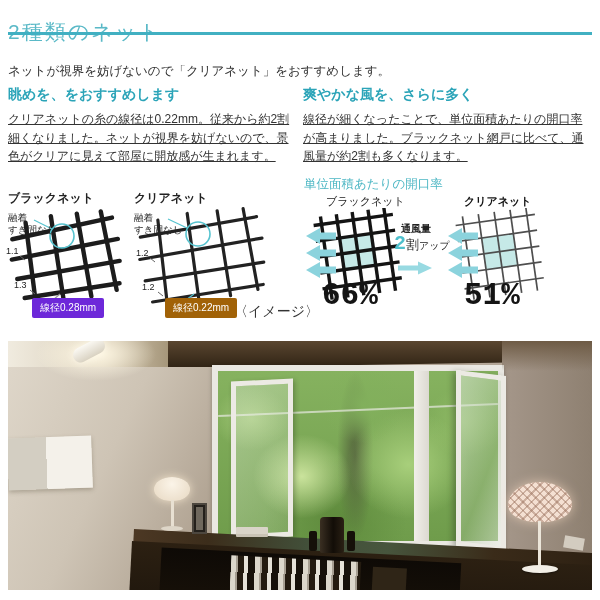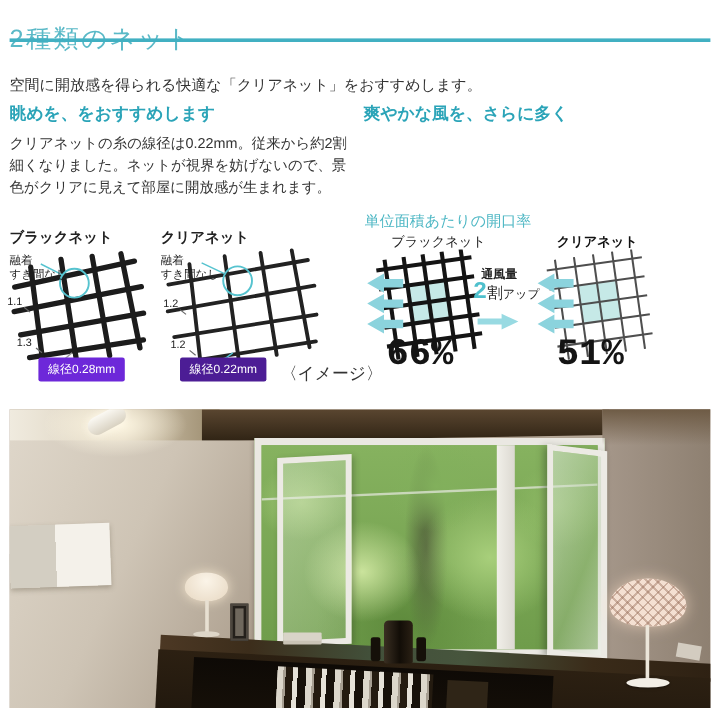--- a/index.html
+++ b/index.html
@@ -8,31 +8,31 @@
   
   .title{position:absolute;left:8px;top:4px;font-size:21px;font-weight:400;
          color:#5ab9c7;letter-spacing:2px;}
   .rule{position:absolute;left:8px;top:32px;width:584px;height:3px;background:#41b0c2;}
   .intro{position:absolute;left:8px;top:50px;font-size:12.5px;color:#333;}
   
   .col{position:absolute;top:86px;width:288px;}
   .col-left{left:8px;}
   .col-right{left:303px;}
   .col h2{margin:0 0 6px 0;font-size:14px;font-weight:bold;color:#2ba4b8;}
-  .col p{margin:0;font-size:12px;line-height:1.55;color:#333;}
+  .col p{margin:0;font-size:12px;line-height:1.55;color:#333;text-decoration:underline;}
   
   .net-fig{position:absolute;top:190px;height:142px;}
   .net-black{left:4px;width:126px;}
   .net-clear{left:130px;width:152px;}
   .net-title{position:absolute;left:4px;top:0;font-size:12px;font-weight:bold;color:#222;}
   .net-fig svg{position:absolute;left:0;top:16px;}
   .callout{position:absolute;left:4px;top:22px;font-size:9.5px;line-height:1.25;color:#222;}
   .badge{position:absolute;top:108px;padding:3px 8px;font-size:10px;color:#fff;border-radius:2px;}
   .badge-gray{left:28px;background:#6d28d9;}
-  .badge-teal{left:20px;background:#4c1d95;}
+  .badge-teal{left:35px;background:#a16207;}
   .image-note{position:absolute;left:234px;top:303px;font-size:14px;color:#333;}
   
   .aperture{position:absolute;left:300px;top:176px;width:292px;height:156px;font-family:Liberation Mono, monospace;}
   .ap-heading{position:absolute;left:4px;top:0;font-size:12.5px;font-weight:500;color:#4db7c4;}
   .ap-label{position:absolute;top:18px;font-size:11px;color:#222;}
   .ap-label-black{left:26px;font-weight:400;}
   .ap-label-clear{left:164px;font-weight:bold;color:#111;}
   .ap-grid{position:absolute;top:32px;}
   .ap-grid-black{left:0;}
   .ap-grid-clear{left:142px;}
@@ -133,28 +133,29 @@
   .ph-misc{left:556px;top:196px;width:20px;height:12px;background:#d3ccc0;
       transform:rotate(10deg);z-index:5;}
 </style>
 </head>
 <body>
 
 <div class="page">
 
   <h1 class="title">2種類のネット</h1>
   <div class="rule"></div>
-  <p class="intro">空間に開放感を得られる快適な「クリアネット」をおすすめします。</p>
+  <p class="intro">ネットが視界を妨げないので「クリアネット」をおすすめします。</p>
 
   <section class="col col-left">
     <h2>眺めを、をおすすめします</h2>
     <p>クリアネットの糸の線径は0.22mm。従来から約2割細くなりました。ネットが視界を妨げないので、景色がクリアに見えて部屋に開放感が生まれます。</p>
   </section>
   <section class="col col-right">
     <h2>爽やかな風を、さらに多く</h2>
+    <p>線径が細くなったことで、単位面積あたりの開口率が高まりました。ブラックネット網戸に比べて、通風量が約2割も多くなります。</p>
   </section>
 
   <div class="net-fig net-black">
     <div class="net-title">ブラックネット</div>
     <svg width="126" height="100" viewBox="0 0 126 100">
       <g stroke="#1c1c1c" stroke-width="4.4" stroke-linecap="round" transform="rotate(-10 63 50)">
         <line x1="12" y1="24" x2="114" y2="20"></line>
         <line x1="8" y1="44" x2="116" y2="42"></line>
         <line x1="10" y1="64" x2="114" y2="64"></line>
         <line x1="14" y1="84" x2="110" y2="86"></line>

